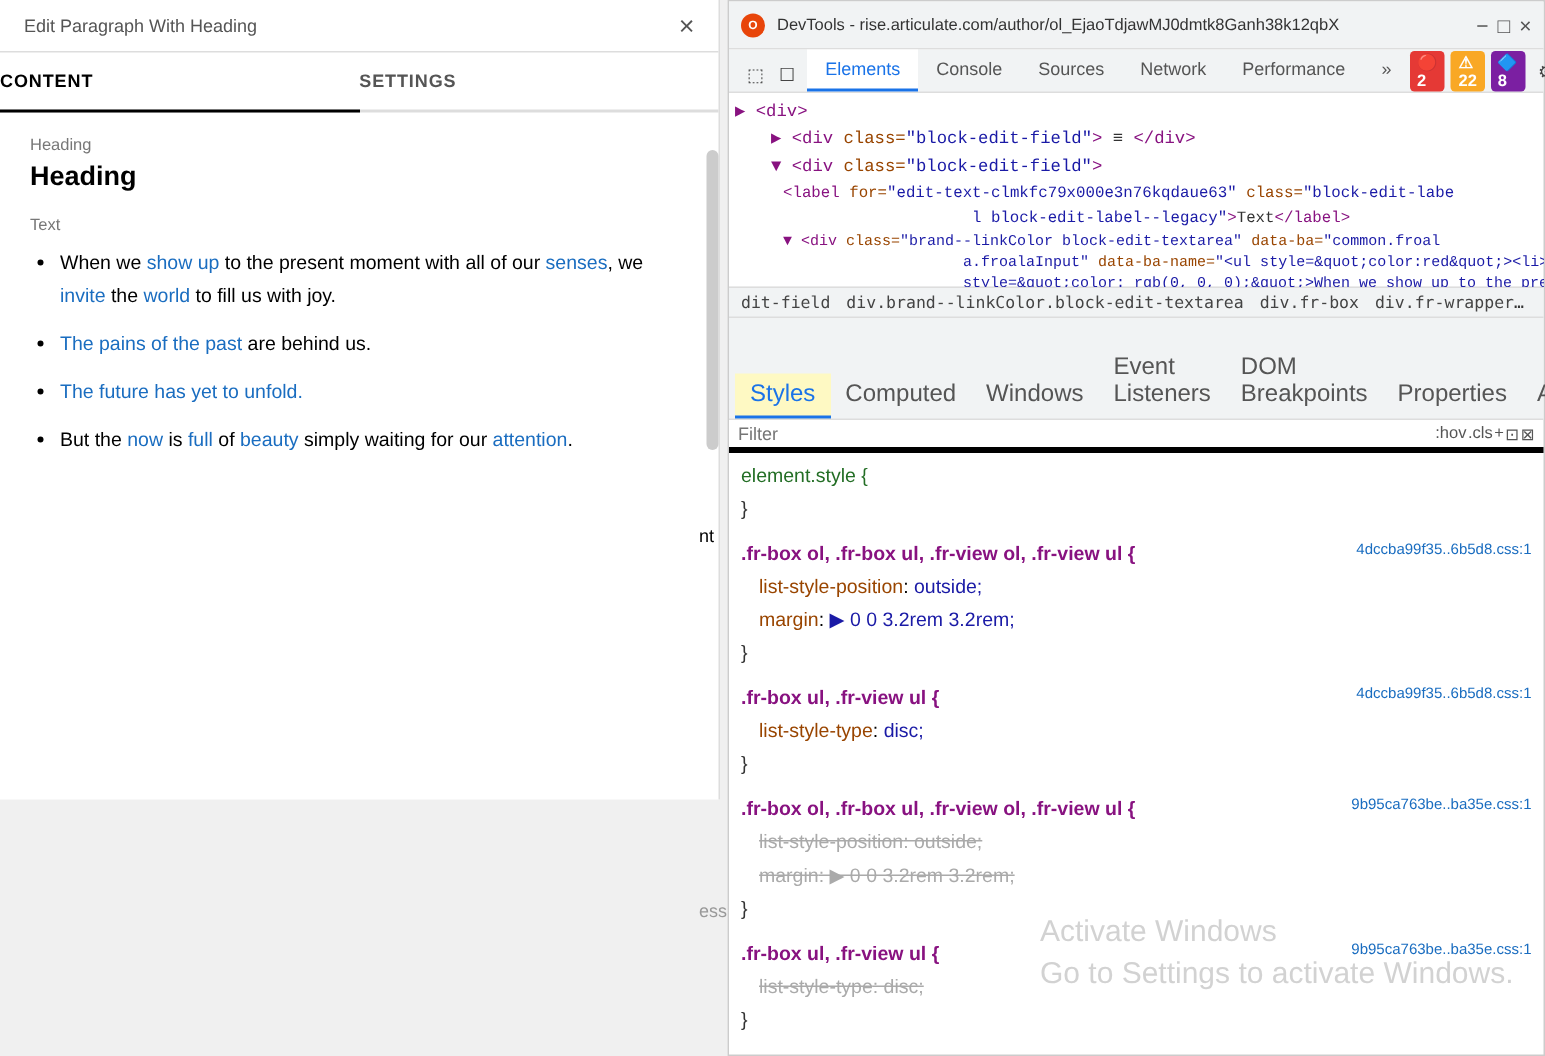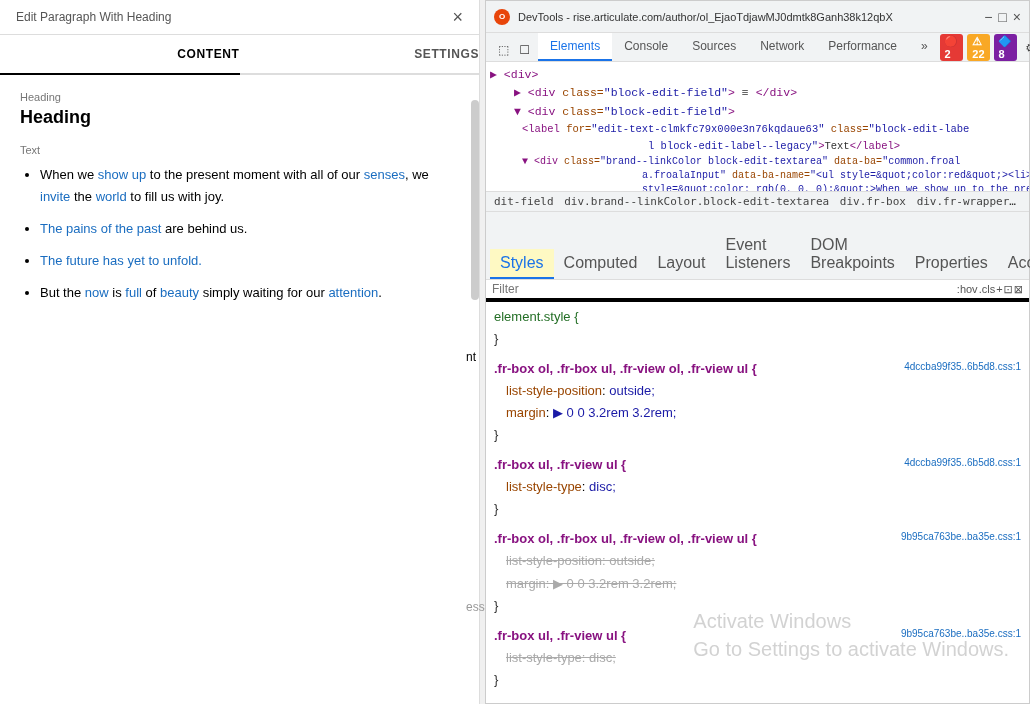--- a/index.html
+++ b/index.html
@@ -2,21 +2,21 @@
 <html><head>
   <meta charset="utf-8">
   <style>
     * { box-sizing: border-box; margin: 0; padding: 0; }
     body { font-family: 'Segoe UI', Arial, sans-serif; font-size: 13px; background: #f0f0f0; overflow: hidden; }
 
     
     .left-panel {
       position: absolute;
       left: 0; top: 0;
-      width: 480px; height: 704px;
+      width: 480px; height: 533px;
       background: #fff;
       border-right: 1px solid #ddd;
     }
     .left-header {
       display: flex;
       align-items: center;
       justify-content: space-between;
       padding: 8px 16px;
       border-bottom: 1px solid #ddd;
     }
@@ -29,21 +29,21 @@
       color: #555;
       cursor: pointer;
       line-height: 1;
     }
     .left-tabs {
       display: flex;
       border-bottom: 2px solid #ddd;
     }
     .left-tab {
       flex: 1;
-      text-align: right;
+      text-align: left;
       padding: 12px 0;
       font-size: 12px;
       font-weight: 600;
       letter-spacing: 0.05em;
       color: #555;
       cursor: pointer;
       border-bottom: 2px solid transparent;
       margin-bottom: -2px;
     }
     .left-tab.active {
@@ -388,21 +388,21 @@
     <span class="breadcrumb-item">div.fr-wrapper</span>
     <span class="breadcrumb-sep"> </span>
     <span class="breadcrumb-item">div.fr-element.fr-view</span>
     <span class="breadcrumb-sep"> </span>
     
   </div>
 
   <div class="lower-tabs">
     <div class="lower-tab active">Styles</div>
     <div class="lower-tab">Computed</div>
-    <div class="lower-tab">Layout</div>
+    <div class="lower-tab">Windows</div>
     <div class="lower-tab">Event Listeners</div>
     <div class="lower-tab">DOM Breakpoints</div>
     <div class="lower-tab">Properties</div>
     <div class="lower-tab">Accessibility</div>
   </div>
 
   <div class="styles-filter-bar">
     <input class="styles-filter-input" type="text" placeholder="Filter" style="">
     <div class="filter-right">
       <span>:hov</span>

